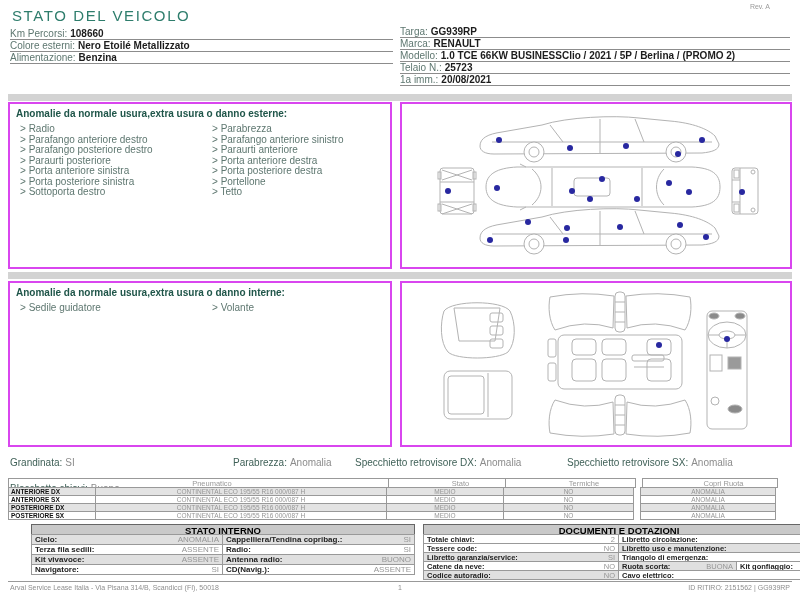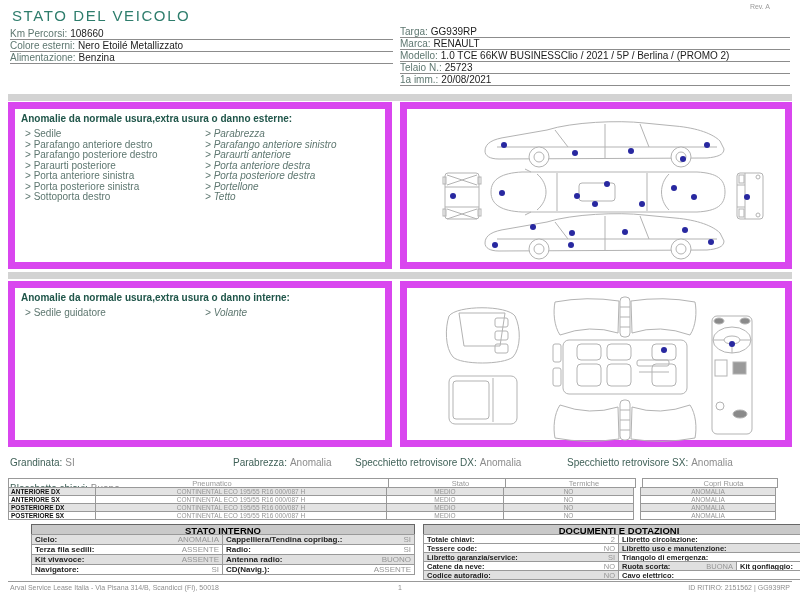--- a/index.html
+++ b/index.html
@@ -7,34 +7,34 @@
         font-family:"Liberation Sans","DejaVu Sans",sans-serif;color:#222;}
   .rev{position:absolute;top:3px;right:30px;font-size:7px;color:#9a9a9a;}
   .title{position:absolute;top:7px;left:12px;font-size:15px;font-weight:normal;
          letter-spacing:1.6px;color:#2e7d6c;}
   
   .fields{position:absolute;}
   .fields-left{left:10px;top:28px;width:383px;}
   .fields-right{left:400px;top:26px;width:390px;}
   .frow{border-bottom:1px solid #8c8c8c;font-size:10px;line-height:11px;min-height:11px;
         color:#5e7770;}
-  .frow .fvalue{color:#1c1c1c;font-weight:normal;}
+  .frow .fvalue{color:#1c1c1c;font-weight:bold;}
   .flabel{margin-right:3px;}
   
   .band{position:absolute;left:8px;width:784px;height:7px;background:#d3d3d3;}
   
-  .panel{position:absolute;border:7px solid #d946ef;background:#fff;box-sizing:border-box;}
+  .panel{position:absolute;border:2px solid #d946ef;background:#fff;box-sizing:border-box;}
   .panel-ext-text{left:8px;top:102px;width:384px;height:167px;}
   .panel-ext-diag{left:400px;top:102px;width:392px;height:167px;}
   .panel-int-text{left:8px;top:281px;width:384px;height:166px;}
   .panel-int-diag{left:400px;top:281px;width:392px;height:166px;}
   .ptitle{padding:4px 6px 2px;font-size:10px;font-weight:bold;color:#20564a;}
   .alist{position:absolute;top:20px;margin:0;padding:0;list-style:none;}
   .alist-l{left:10px;}
-  .alist-r{left:190px;font-style:italic;}
+  .alist-r{left:202px;}
   .alist li{font-size:10px;line-height:10.5px;color:#5e7770;white-space:nowrap;}
   .alist li::before{content:"> ";}
   
   .sline{position:absolute;font-size:10px;color:#3f6057;white-space:nowrap;}
   .sline .sval{color:#8c8c8c;margin-left:3px;}
   
   .ttable{position:absolute;left:8px;top:478px;width:784px;}
   .trow{display:flex;}
   .trow + .trow{margin-top:-1px;}
   .tc{border:1px solid #999;box-sizing:border-box;overflow:hidden;white-space:nowrap;
@@ -94,21 +94,21 @@
     <div class="frow" style="white-space:normal;"><span class="flabel">Modello:</span><span class="fvalue">1.0 TCE 66KW BUSINESSClio / 2021 / 5P / Berlina / (PROMO 2)</span></div>
     <div class="frow"><span class="flabel">Telaio N.:</span><span class="fvalue">25723</span></div>
     <div class="frow"><span class="flabel">1a imm.:</span><span class="fvalue">20/08/2021</span></div>
   </div>
 
   <div class="band" style="top:94px;"></div>
 
   <div class="panel panel-ext-text">
     <div class="ptitle">Anomalie da normale usura,extra usura o danno esterne:</div>
     <ul class="alist alist-l">
-      <li>Sedile</li>
+      <li>Radio</li>
       <li>Parafango anteriore destro</li>
       <li>Parafango posteriore destro</li>
       <li>Paraurti posteriore</li>
       <li>Porta anteriore sinistra</li>
       <li>Porta posteriore sinistra</li>
       <li>Sottoporta destro</li>
     </ul>
     <ul class="alist alist-r">
       <li>Parabrezza</li>
       <li>Parafango anteriore sinistro</li>

